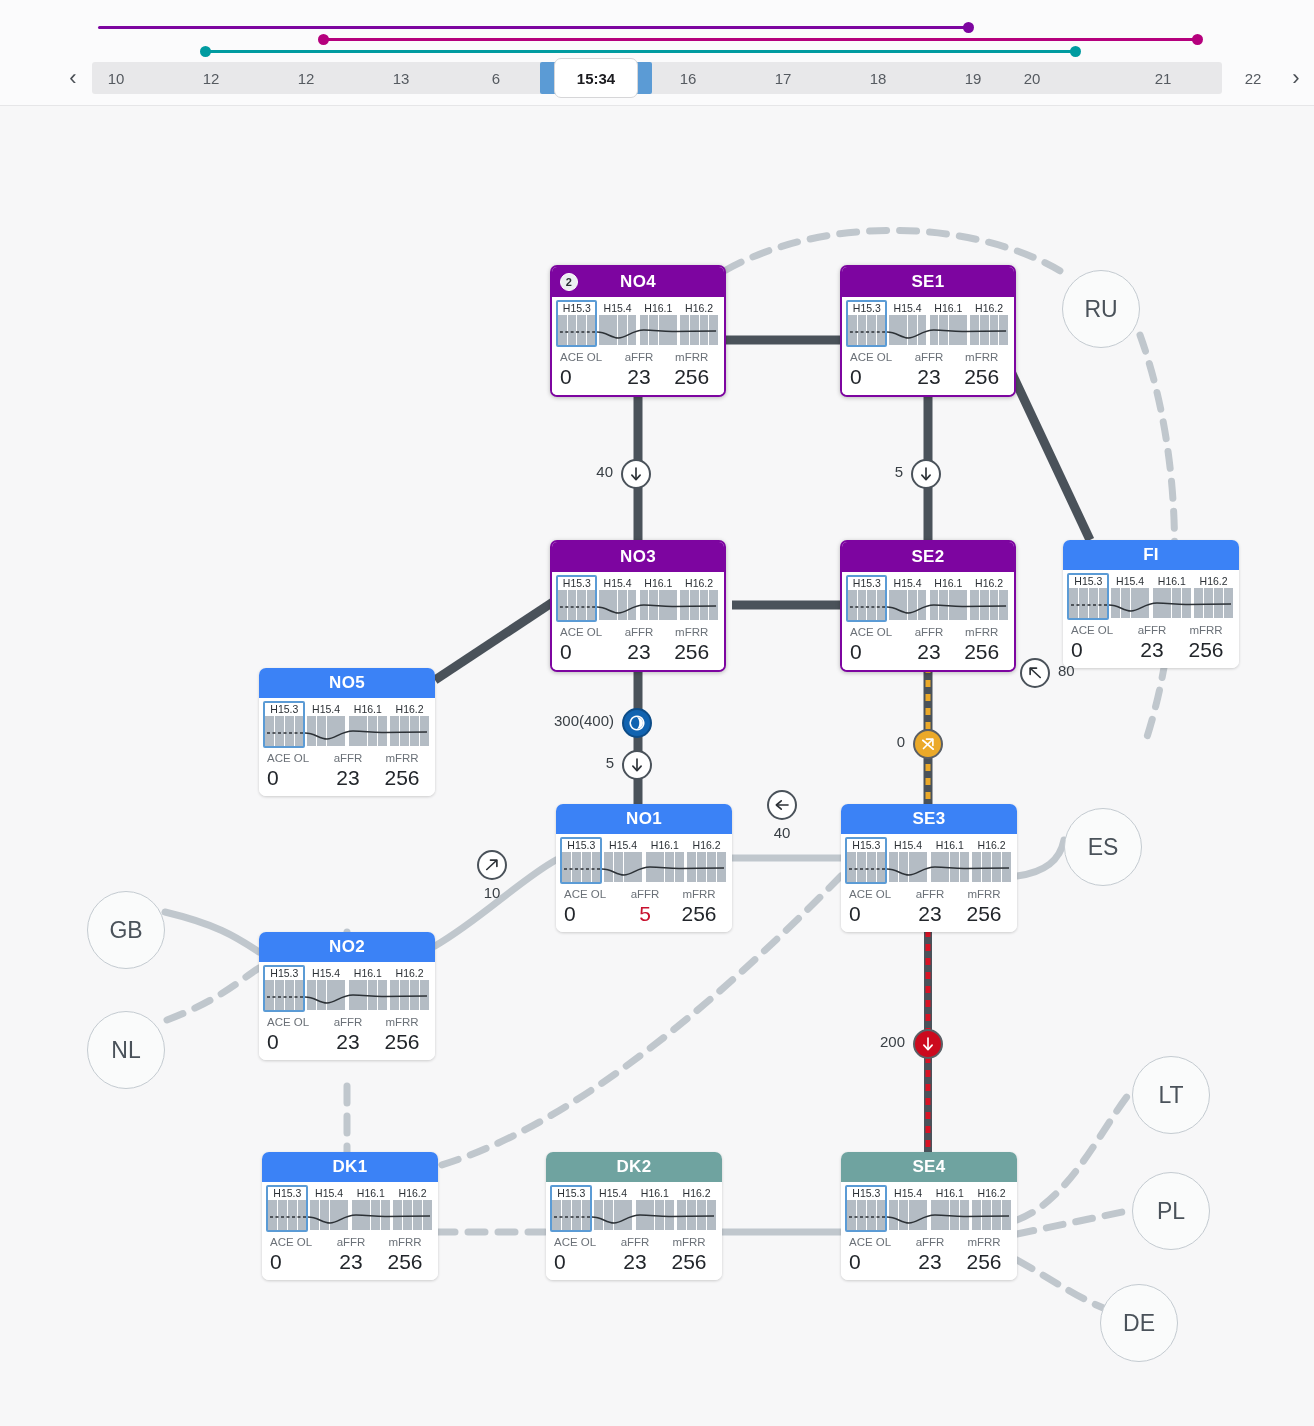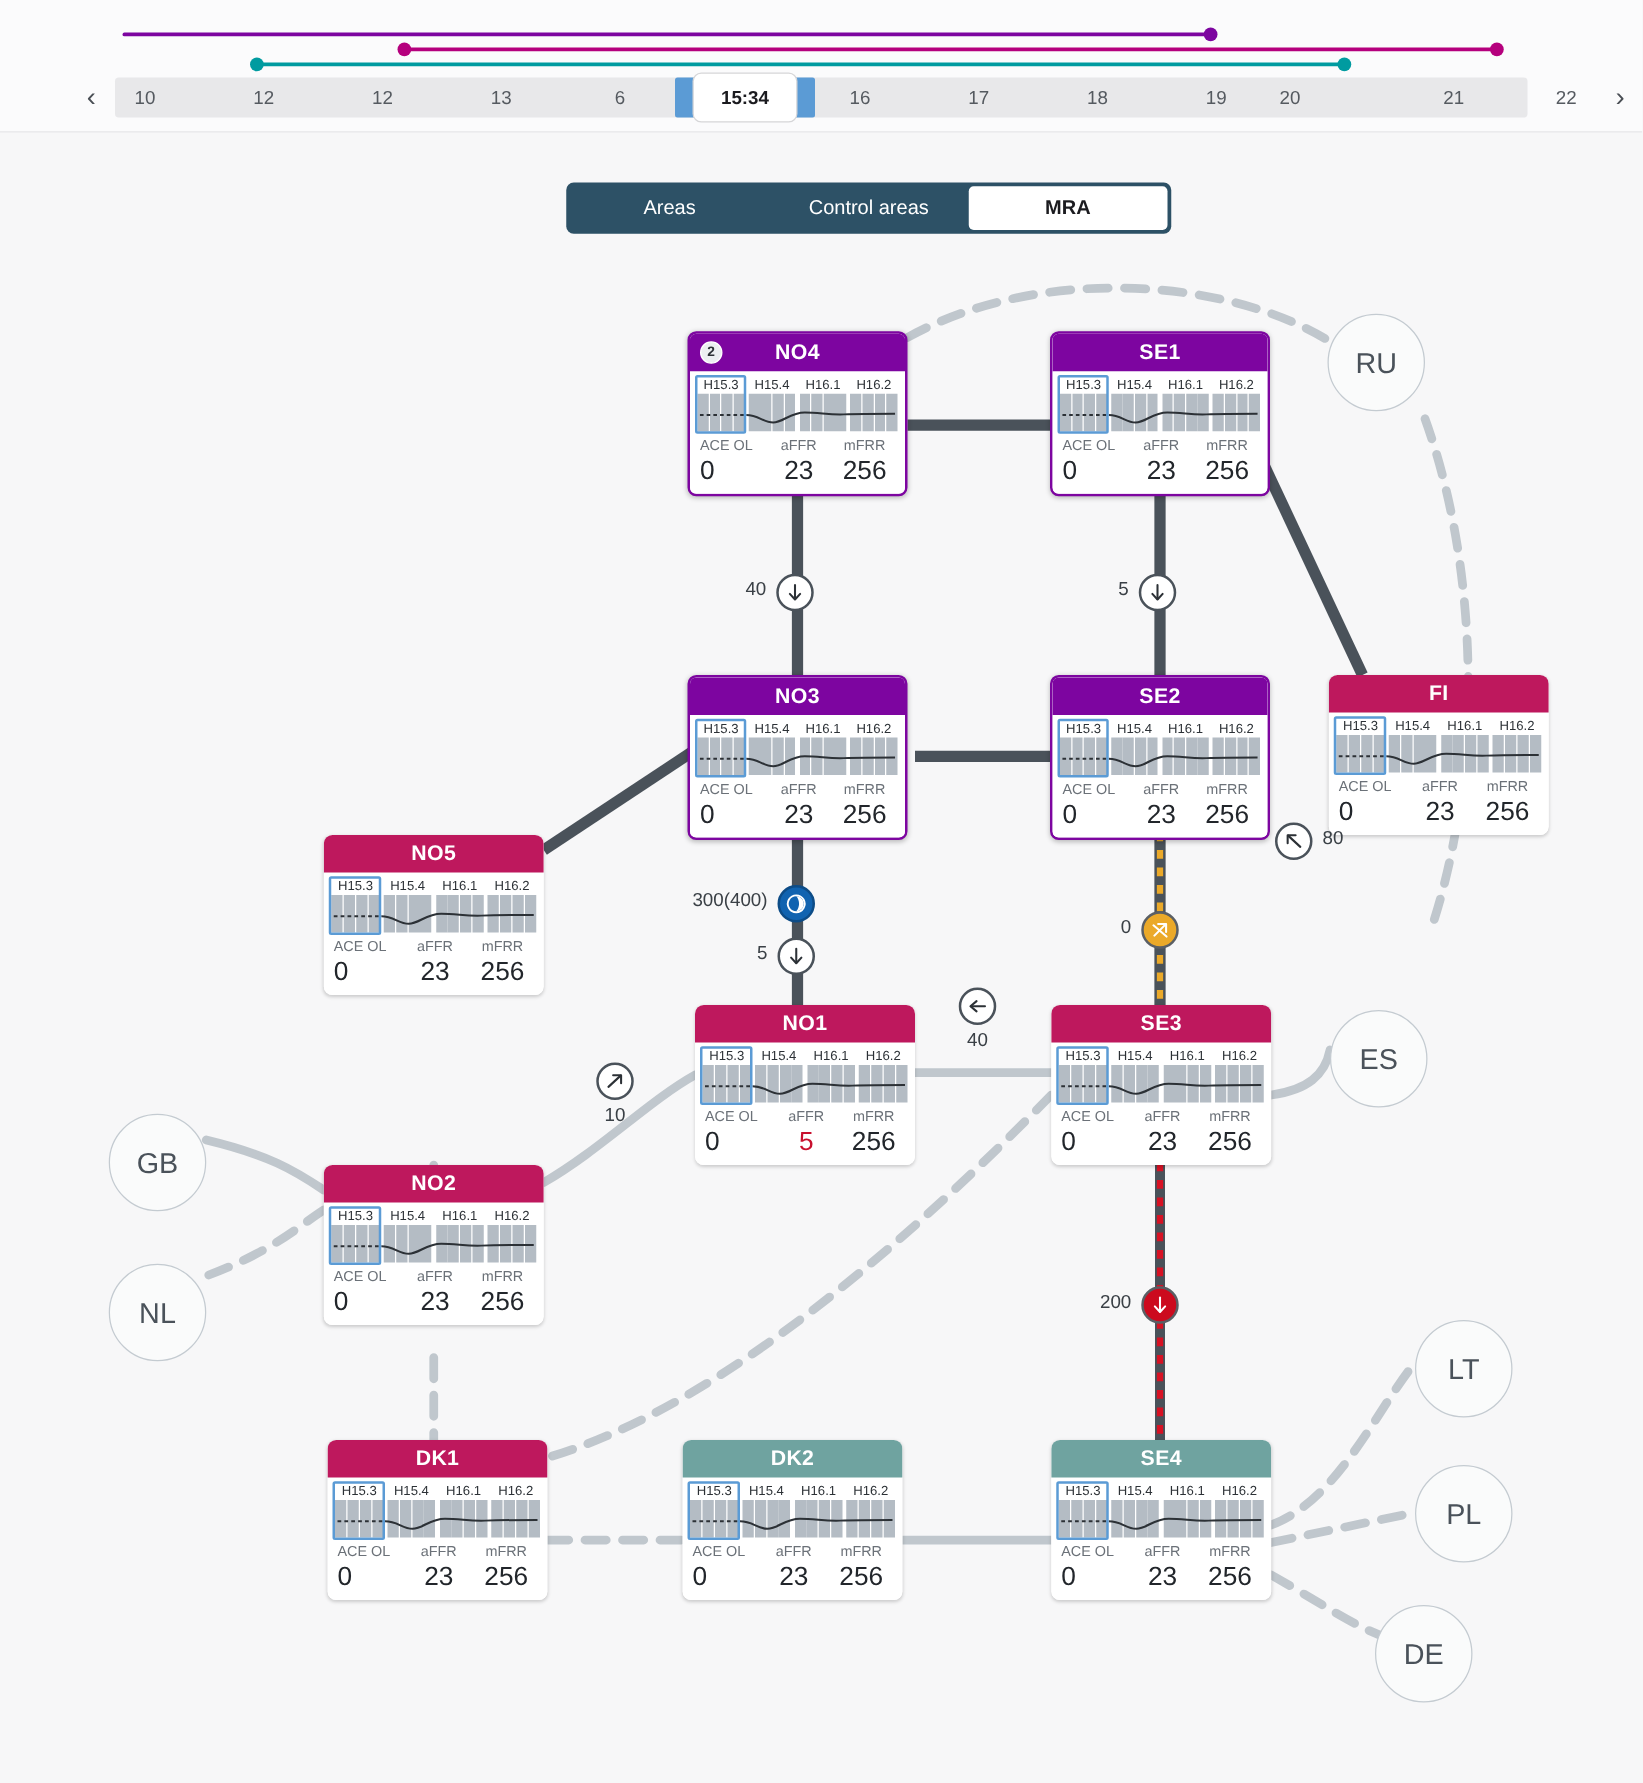--- a/index.html
+++ b/index.html
@@ -88,21 +88,21 @@
     z-index: 5;
   }
   .node.purple { border: 2px solid #7d05a0; box-shadow: 0 1px 4px rgba(0,0,0,0.25); }
   .node-head {
     height: 30px; position: relative;
     display: flex; align-items: center; justify-content: center;
     color: #ffffff; font-size: 17px; font-weight: bold;
     letter-spacing: .3px;
   }
   .node.purple .node-head { background: #7d05a0; }
-  .node.pink   .node-head { background: #be185d; }
+  .node.pink   .node-head { background: #3b82f6; }
   .node.teal   .node-head { background: #6fa3a0; }
 
   .node-badge {
     position: absolute; left: 8px; top: 6px;
     width: 18px; height: 18px; border-radius: 50%;
     background: #eceff1; color: #2c3136;
     font-size: 11px; font-weight: bold;
     display: flex; align-items: center; justify-content: center;
     border: 1px solid #ffffff;
   }
@@ -200,25 +200,20 @@
           <div class="tl-tick" style="left: 918px;">20</div>
           <div class="tl-tick" style="left: 1049px;">21</div>
           <div class="tl-tick" style="left: 1139px;">22</div>
         </div>
       <div id="tl-now-chip" style="left: 462px;">15:34</div>
     </div>
     <div class="tl-arrow" id="tl-arrow-left">‹</div>
     <div class="tl-arrow" id="tl-arrow-right">›</div>
   </div>
 
-  <div id="tabs">
-      <div class="tab">Areas</div>
-      <div class="tab">Control areas</div>
-      <div class="tab active">MRA</div>
-    </div>
 
   <div id="graph">
     <svg id="edges" viewBox="0 0 1314 1226" xmlns="http://www.w3.org/2000/svg">
 
       <g stroke="#c0c7cd" stroke-width="7" fill="none" stroke-linecap="round">
         <path d="M726,70 C830,12 980,22 1062,72" stroke-dasharray="17 13"></path>
         <path d="M1140,135 C1185,260 1185,420 1146,540" stroke-dasharray="17 13"></path>
         <path d="M165,712 C215,724 235,736 259,752"></path>
         <path d="M167,820 C220,800 240,780 259,768" stroke-dasharray="17 13"></path>
         <path d="M347,810 L347,732" stroke-dasharray="0"></path>
@@ -991,21 +986,21 @@
               </div>
               <div class="metric">
                 <div class="mlab">mFRR</div>
                 <div class="mval">256</div>
               </div>
             </div>
           </div>
         </div>
       </div>
     <div id="ext-layer">
-        <div class="ext-node" style="left: 1062px; top: 51px;">RU</div>
+        <div class="ext-node" style="left: 1062px; top: 70px;">RU</div>
         <div class="ext-node" style="left: 1064px; top: 608px;">ES</div>
         <div class="ext-node" style="left: 87px; top: 691px;">GB</div>
         <div class="ext-node" style="left: 87px; top: 811px;">NL</div>
         <div class="ext-node" style="left: 1132px; top: 856px;">LT</div>
         <div class="ext-node" style="left: 1132px; top: 972px;">PL</div>
         <div class="ext-node" style="left: 1100px; top: 1084px;">DE</div>
       </div>
     <div id="markers-layer">
         <div class="marker" style="left: 621px; top: 259px;">
           <div class="mk-circle">

